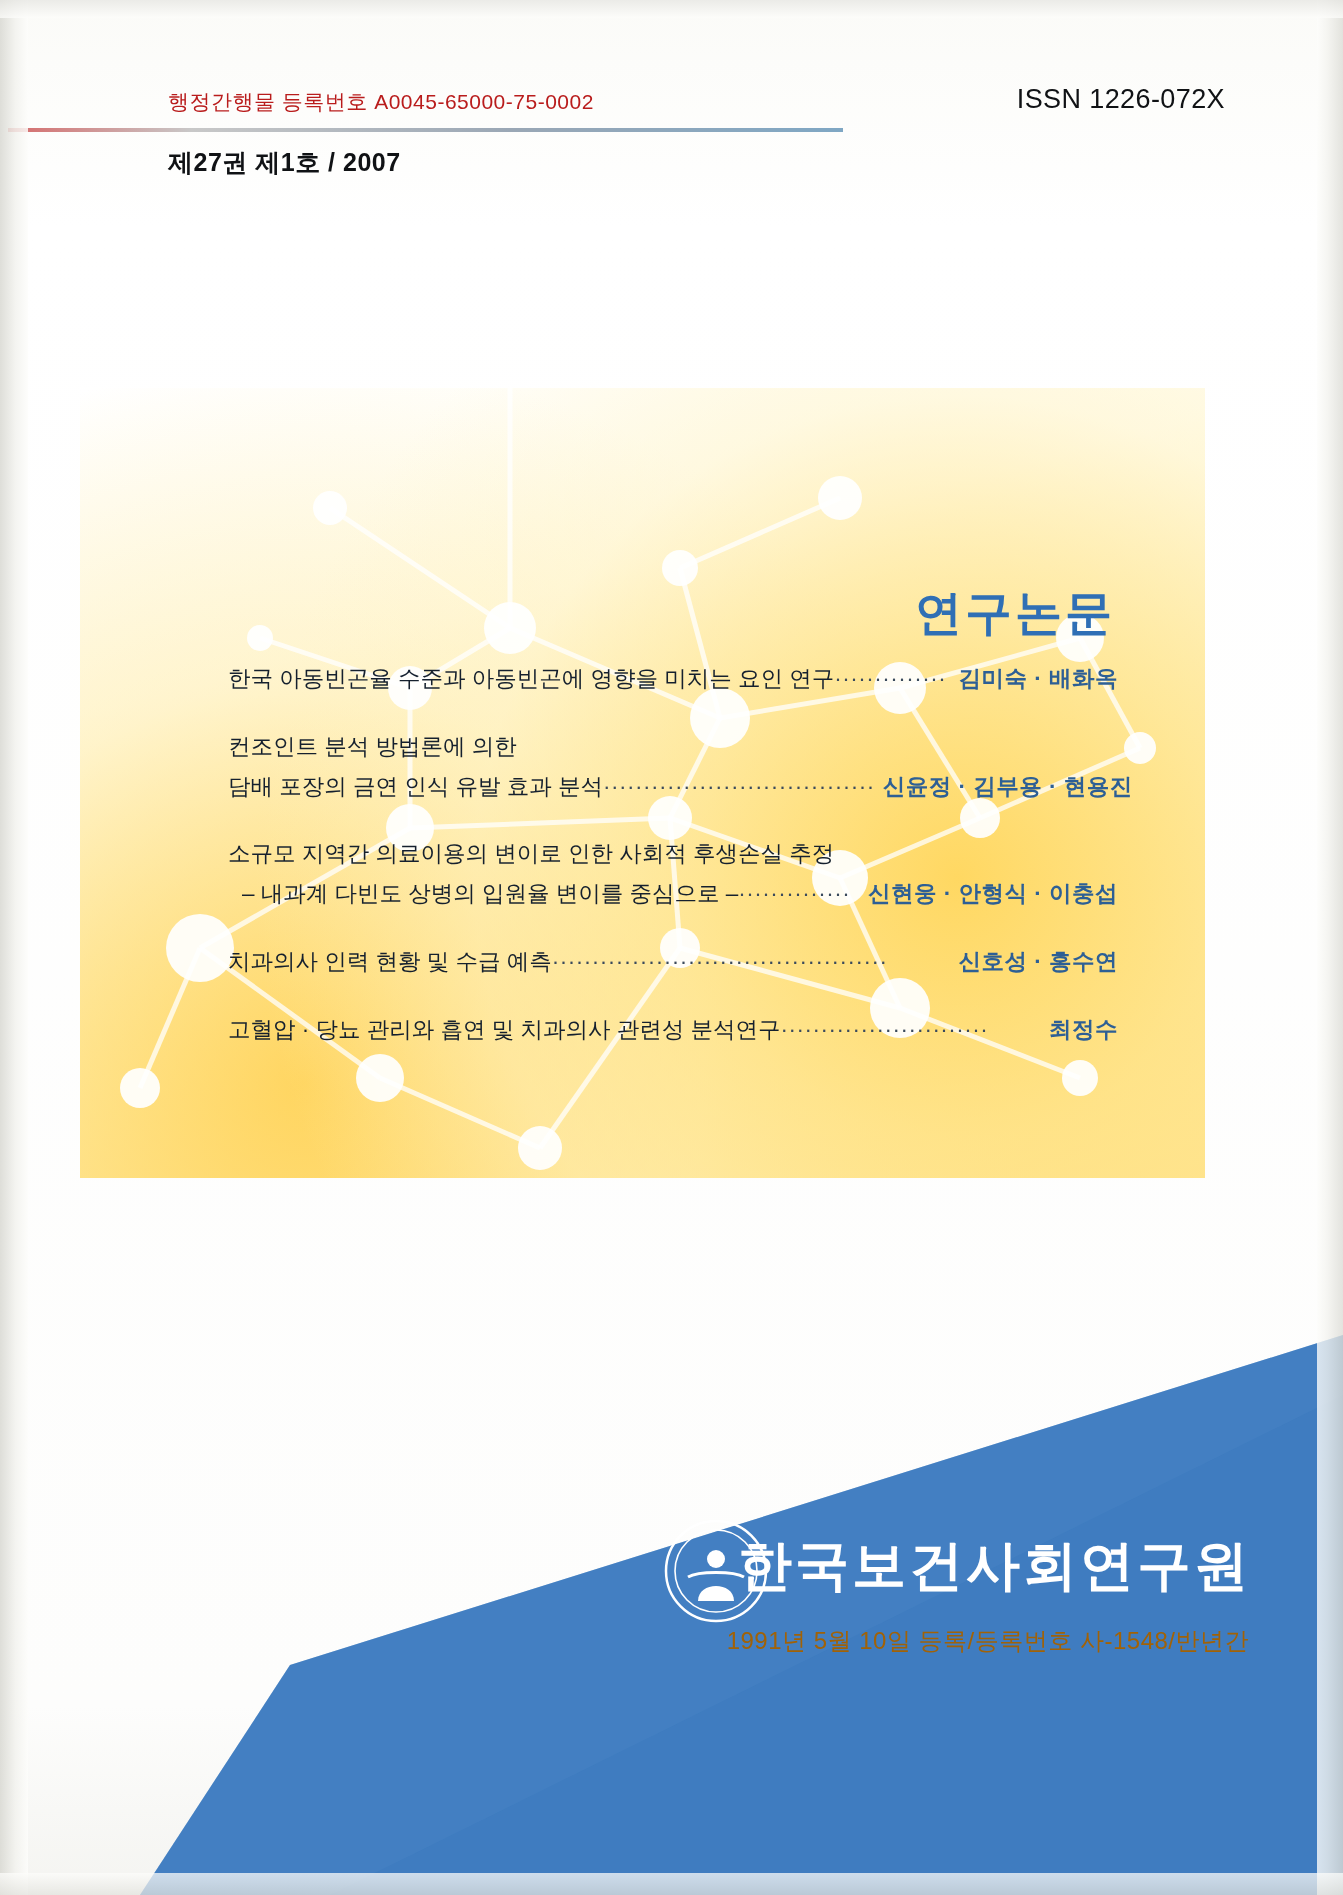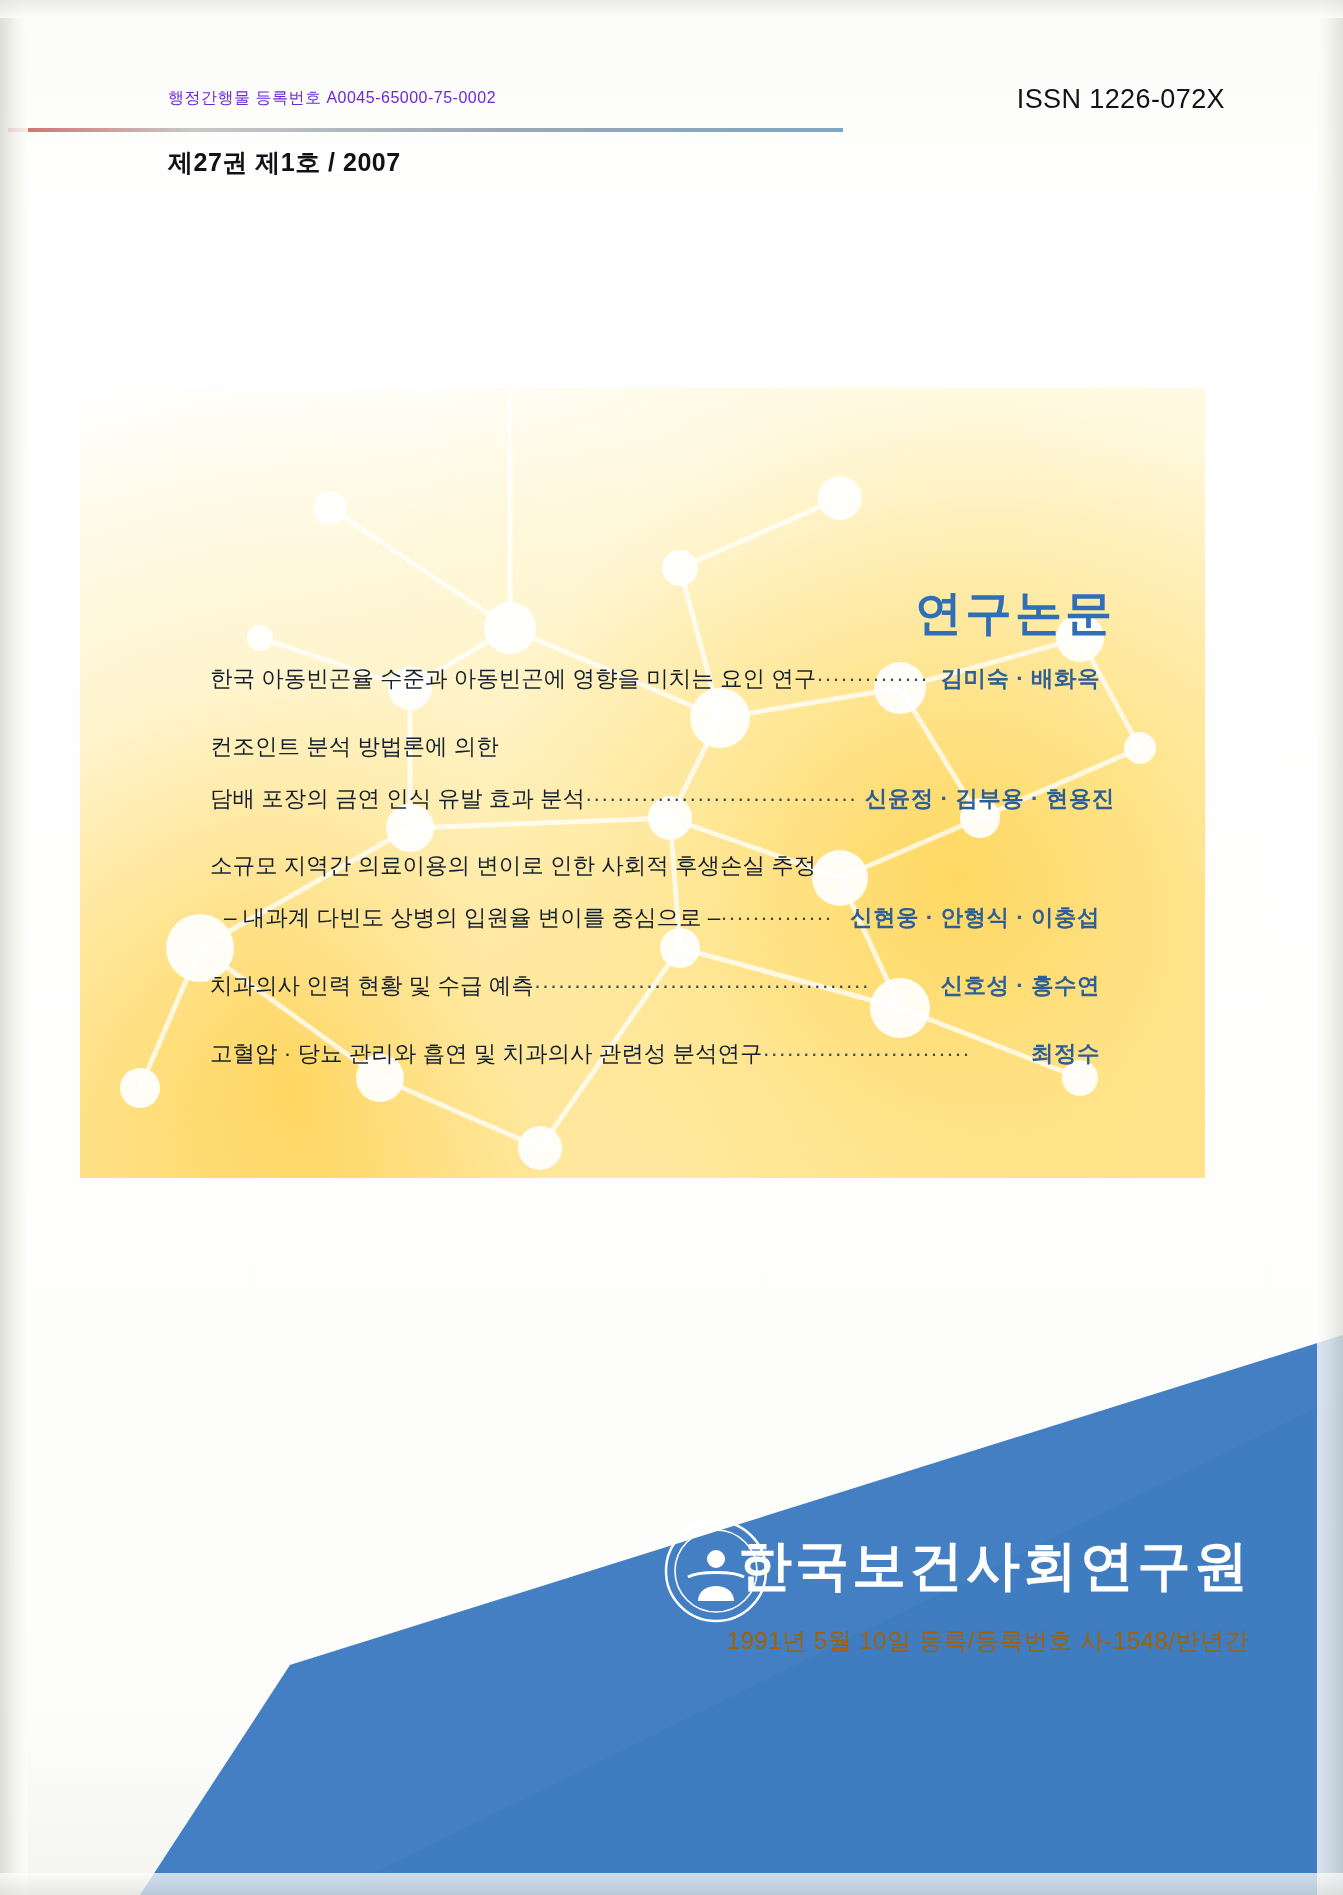--- a/index.html
+++ b/index.html
@@ -51,23 +51,23 @@
     left: 8px;
     top: 128px;
     width: 835px;
     height: 4px;
     background: linear-gradient(90deg,#d66a6a 0%, #c8c8c8 22%, #9aa7b5 60%, #7fa7c4 100%);
   }
   .reg-no {
     position: absolute;
     left: 168px;
     top: 88px;
-    font-size: 16px;
-    letter-spacing: .5px;
-    color: #6d28d9;
+    font-size: 21px;
+    letter-spacing: .5px;
+    color: #b91c1c;
     white-space: nowrap;
   }
   .issn {
     position: absolute;
     right: 118px;
     top: 84px;
     font-size: 27px;
     letter-spacing: .4px;
     color: #101215;
     white-space: nowrap;
@@ -121,36 +121,36 @@
     font-size: 47px;
     font-weight: 700;
     letter-spacing: 3px;
     color: #2f6fb5;
     white-space: nowrap;
   }
 
   
   .toc {
     position: absolute;
-    left: 210px;
+    left: 228px;
     top: 662px;
     width: 890px;
   }
   .toc-entry {
     margin-bottom: 34px;
   }
   .toc-line {
     display: flex;
     align-items: baseline;
     font-size: 22.5px;
     color: #1b2a3c;
     line-height: 1.5;
     white-space: nowrap;
   }
-  .toc-line.second { margin-top: 18px; }
+  .toc-line.second { margin-top: 6px; }
   .toc-title { color: #15202e; }
   .toc-leader {
     flex: 0 0 auto;
     color: #3a4a5c;
     letter-spacing: .5px;
     overflow: hidden;
   }
   .toc-gap { flex: 1 1 auto; }
   .toc-authors {
     color: #2d5f95;

